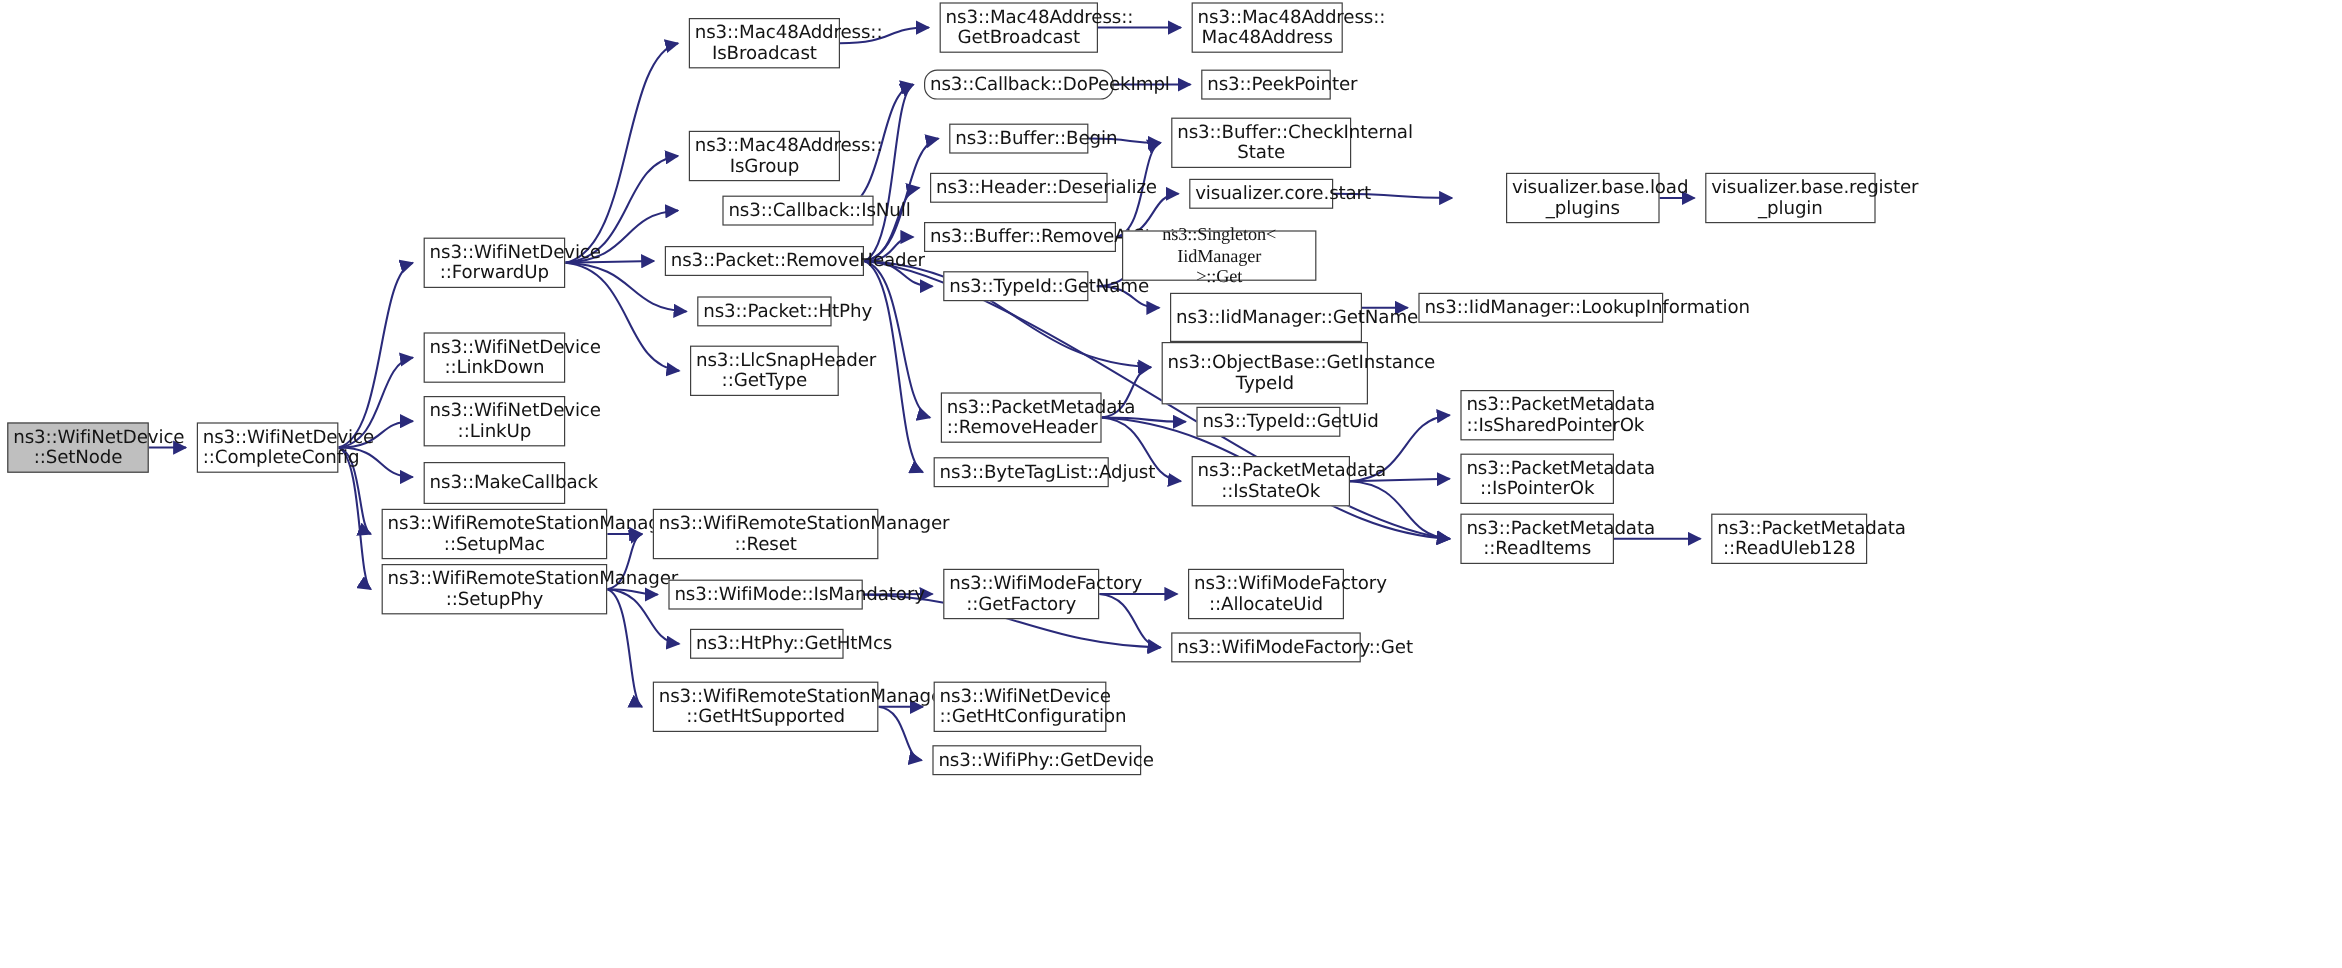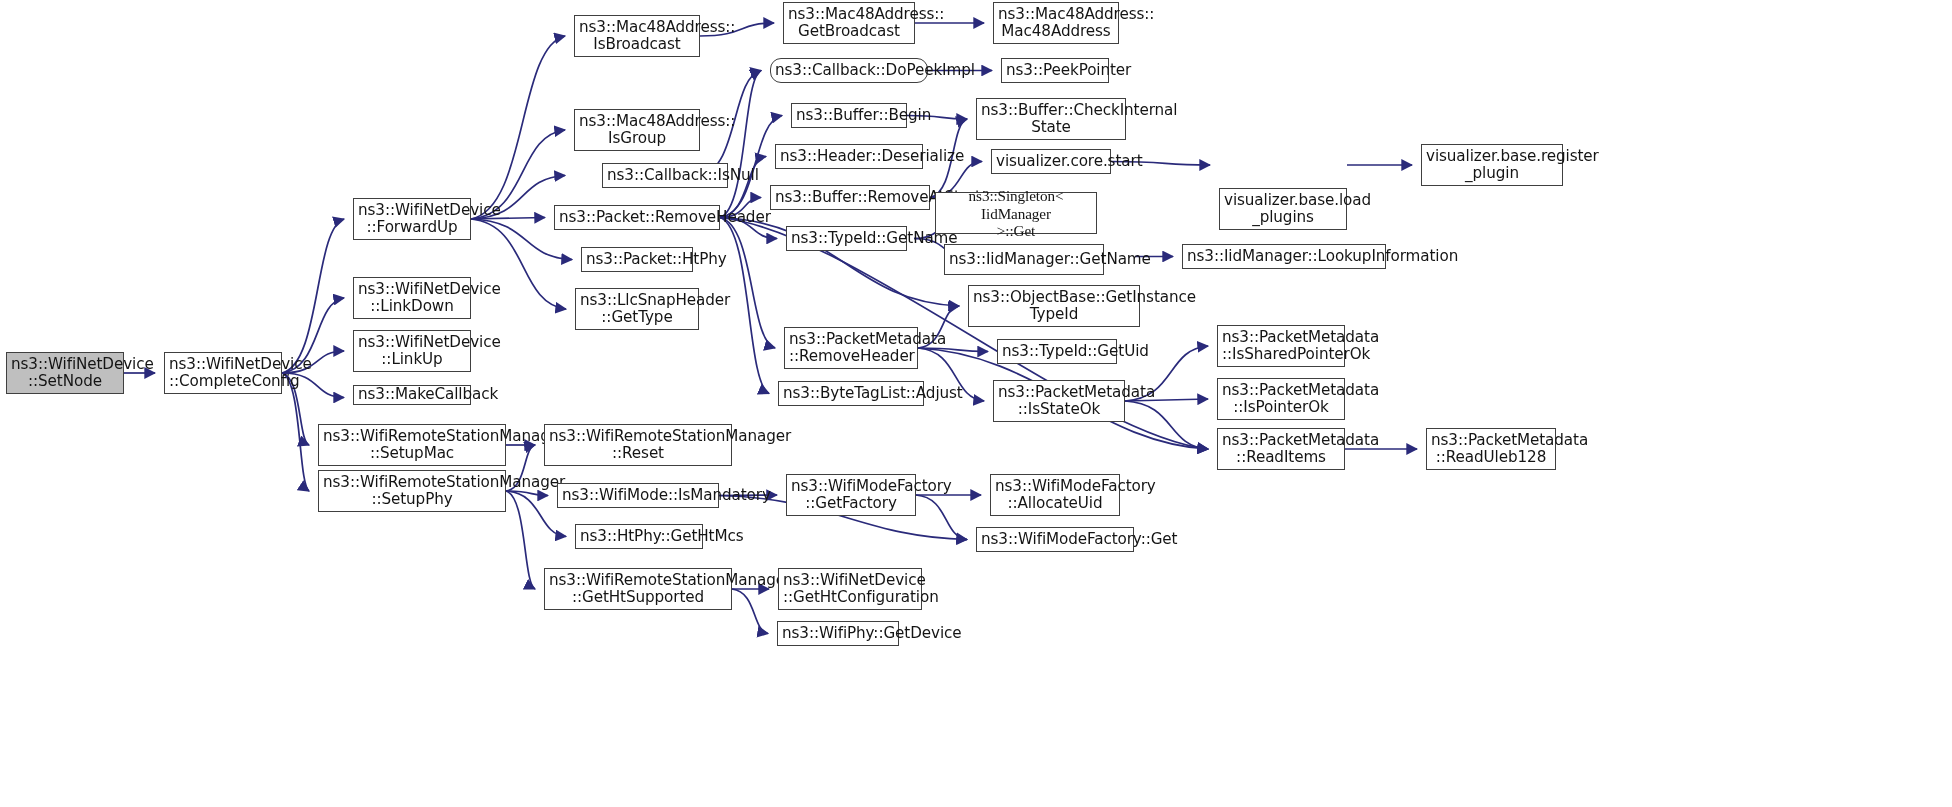--- a/index.html
+++ b/index.html
@@ -109,21 +109,21 @@
       <div class="node root" style="left: 6px; top: 352px; width: 118px; height: 42px;"><span class="lbl">ns3::WifiNetDevice
 ::SetNode</span></div>
       <div class="node" style="left: 164px; top: 352px; width: 118px; height: 42px;"><span class="lbl">ns3::WifiNetDevice
 ::CompleteConfig</span></div>
       <div class="node" style="left: 353px; top: 198px; width: 118px; height: 42px;"><span class="lbl">ns3::WifiNetDevice
 ::ForwardUp</span></div>
       <div class="node" style="left: 353px; top: 277px; width: 118px; height: 42px;"><span class="lbl">ns3::WifiNetDevice
 ::LinkDown</span></div>
       <div class="node" style="left: 353px; top: 330px; width: 118px; height: 42px;"><span class="lbl">ns3::WifiNetDevice
 ::LinkUp</span></div>
-      <div class="node" style="left: 353px; top: 385px; width: 118px; height: 20px;"><span class="lbl">ns3::MakeCallback</span></div>
+      <div class="node" style="left: 353px; top: 385px; width: 118px; height: 35px;"><span class="lbl">ns3::MakeCallback</span></div>
       <div class="node" style="left: 318px; top: 424px; width: 188px; height: 42px;"><span class="lbl">ns3::WifiRemoteStationManager
 ::SetupMac</span></div>
       <div class="node" style="left: 318px; top: 470px; width: 188px; height: 42px;"><span class="lbl">ns3::WifiRemoteStationManager
 ::SetupPhy</span></div>
       <div class="node" style="left: 574px; top: 15px; width: 126px; height: 42px;"><span class="lbl">ns3::Mac48Address::
 IsBroadcast</span></div>
       <div class="node" style="left: 574px; top: 109px; width: 126px; height: 42px;"><span class="lbl">ns3::Mac48Address::
 IsGroup</span></div>
       <div class="node" style="left: 574px; top: 163px; width: 126px; height: 25px; margin-left: 28px;"><span class="lbl">ns3::Callback::IsNull</span></div>
       <div class="node" style="left: 554px; top: 205px; width: 166px; height: 25px;"><span class="lbl">ns3::Packet::RemoveHeader</span></div>
@@ -143,45 +143,45 @@
       <div class="node" style="left: 775px; top: 144px; width: 148px; height: 25px;"><span class="lbl">ns3::Header::Deserialize</span></div>
       <div class="node" style="left: 770px; top: 185px; width: 160px; height: 25px;"><span class="lbl">ns3::Buffer::RemoveAtStart</span></div>
       <div class="node" style="left: 786px; top: 226px; width: 121px; height: 25px;"><span class="lbl">ns3::TypeId::GetName</span></div>
       <div class="node" style="left: 784px; top: 327px; width: 134px; height: 42px;"><span class="lbl">ns3::PacketMetadata
 ::RemoveHeader</span></div>
       <div class="node" style="left: 778px; top: 381px; width: 146px; height: 25px;"><span class="lbl">ns3::ByteTagList::Adjust</span></div>
       <div class="node" style="left: 786px; top: 474px; width: 130px; height: 42px;"><span class="lbl">ns3::WifiModeFactory
 ::GetFactory</span></div>
       <div class="node" style="left: 778px; top: 568px; width: 144px; height: 42px;"><span class="lbl">ns3::WifiNetDevice
 ::GetHtConfiguration</span></div>
-      <div class="node" style="left: 777px; top: 621px; width: 122px; height: 25px;"><span class="lbl">ns3::WifiPhy::GetDevice</span></div>
+      <div class="node" style="left: 777px; top: 621px; width: 174px; height: 25px;"><span class="lbl">ns3::WifiPhy::GetDevice</span></div>
       <div class="node" style="left: 993px; top: 2px; width: 126px; height: 42px;"><span class="lbl">ns3::Mac48Address::
 Mac48Address</span></div>
       <div class="node" style="left: 1001px; top: 58px; width: 108px; height: 25px;"><span class="lbl">ns3::PeekPointer</span></div>
       <div class="node" style="left: 976px; top: 98px; width: 150px; height: 42px;"><span class="lbl">ns3::Buffer::CheckInternal
 State</span></div>
       <div class="node" style="left: 991px; top: 149px; width: 120px; height: 25px;"><span class="lbl">visualizer.core.start</span></div>
       <div class="node" style="left: 935px; top: 192px; width: 162px; height: 42px; font-family: Liberation Serif, serif;"><span class="lbl">ns3::Singleton&lt; IidManager
 &gt;::Get</span></div>
-      <div class="node" style="left: 944px; top: 244px; width: 160px; height: 31px;"><span class="lbl">ns3::IidManager::GetName</span></div>
-      <div class="node" style="left: 968px; top: 285px; width: 172px; height: 42px;"><span class="lbl">ns3::ObjectBase::GetInstance
+      <div class="node" style="left: 975px; top: 244px; width: 160px; height: 41px;"><span class="lbl">ns3::IidManager::GetName</span></div>
+      <div class="node" style="left: 968px; top: 285px; width: 172px; height: 52px;"><span class="lbl">ns3::ObjectBase::GetInstance
 TypeId</span></div>
       <div class="node" style="left: 997px; top: 339px; width: 120px; height: 25px;"><span class="lbl">ns3::TypeId::GetUid</span></div>
       <div class="node" style="left: 993px; top: 380px; width: 132px; height: 42px;"><span class="lbl">ns3::PacketMetadata
 ::IsStateOk</span></div>
       <div class="node" style="left: 990px; top: 474px; width: 130px; height: 42px;"><span class="lbl">ns3::WifiModeFactory
 ::AllocateUid</span></div>
       <div class="node" style="left: 976px; top: 527px; width: 158px; height: 25px;"><span class="lbl">ns3::WifiModeFactory::Get</span></div>
       <div class="node" style="left: 1182px; top: 244px; width: 204px; height: 25px;"><span class="lbl">ns3::IidManager::LookupInformation</span></div>
       <div class="node" style="left: 1217px; top: 325px; width: 128px; height: 42px;"><span class="lbl">ns3::PacketMetadata
 ::IsSharedPointerOk</span></div>
       <div class="node" style="left: 1217px; top: 378px; width: 128px; height: 42px;"><span class="lbl">ns3::PacketMetadata
 ::IsPointerOk</span></div>
       <div class="node" style="left: 1217px; top: 428px; width: 128px; height: 42px;"><span class="lbl">ns3::PacketMetadata
 ::ReadItems</span></div>
-      <div class="node" style="left: 1219px; top: 144px; width: 128px; height: 42px; margin-top: 44px;"><span class="lbl">visualizer.base.load
+      <div class="node" style="left: 1255px; top: 144px; width: 128px; height: 42px;"><span class="lbl">visualizer.base.load
 _plugins</span></div>
       <div class="node" style="left: 1421px; top: 144px; width: 142px; height: 42px;"><span class="lbl">visualizer.base.register
 _plugin</span></div>
       <div class="node" style="left: 1426px; top: 428px; width: 130px; height: 42px;"><span class="lbl">ns3::PacketMetadata
 ::ReadUleb128</span></div>
     </div>
 </div>
 
 </body></html>

